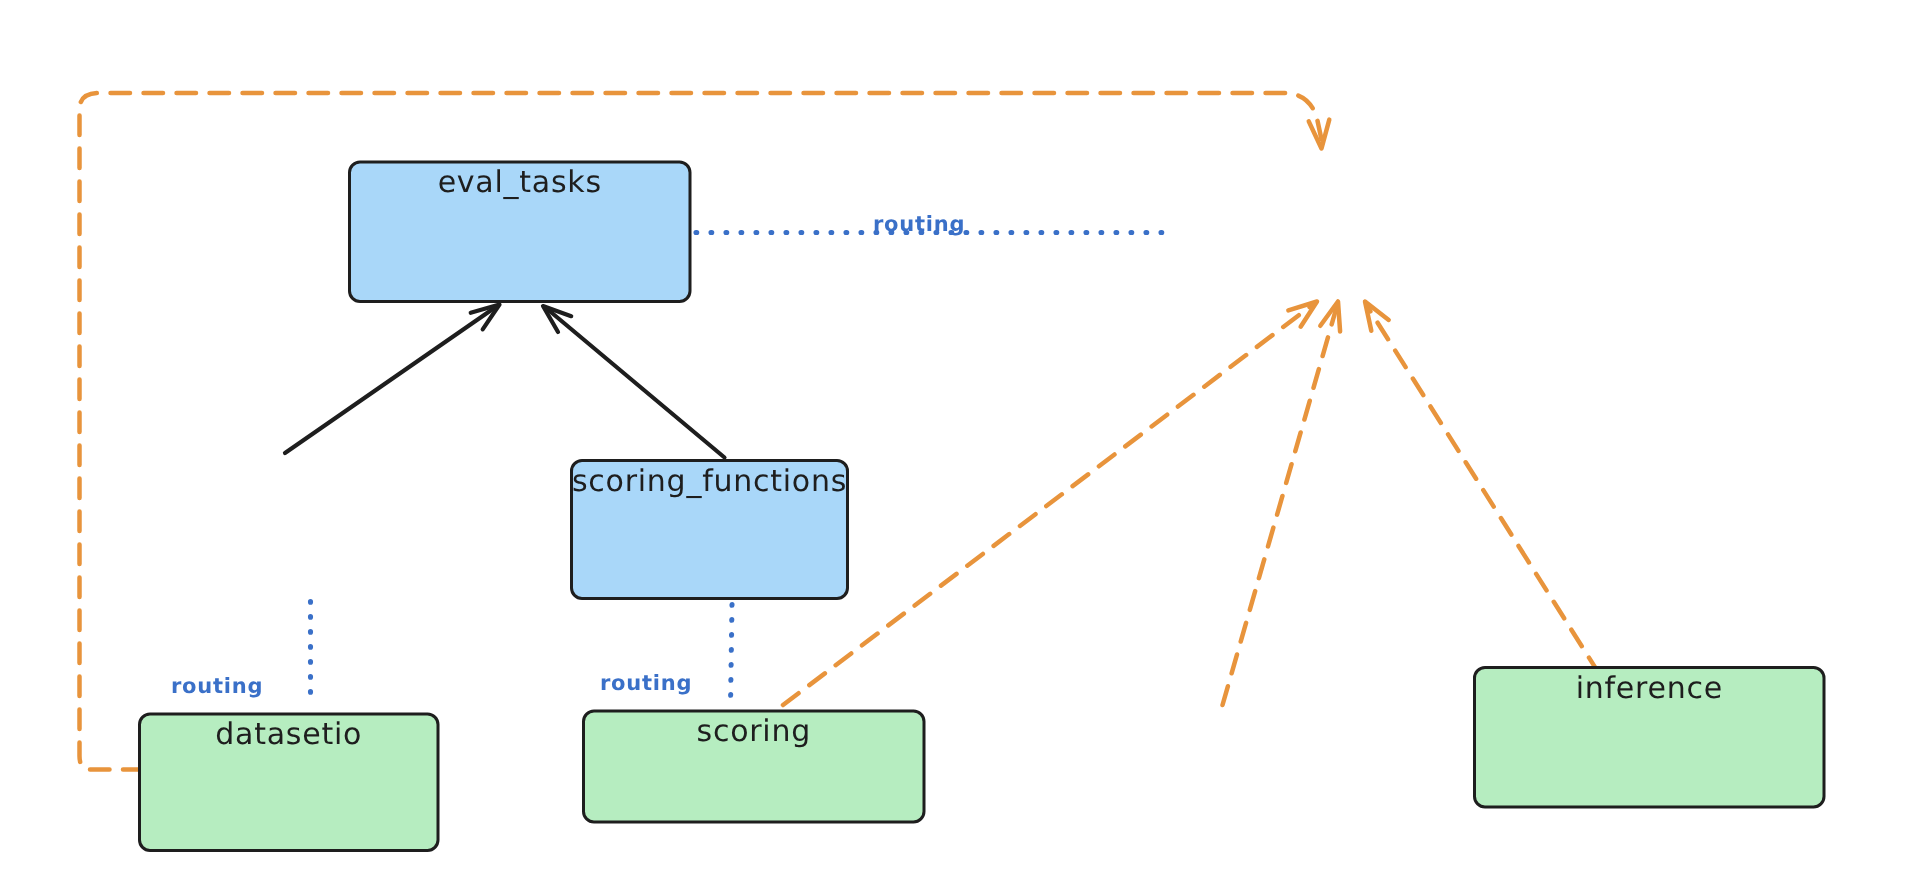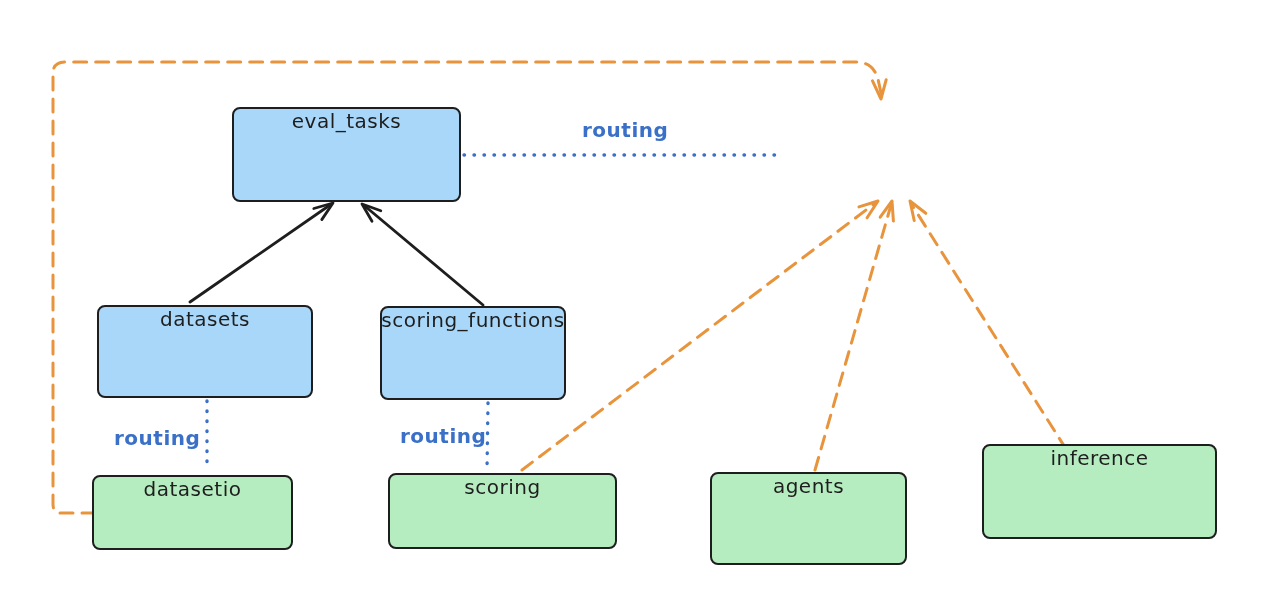--- a/index.html
+++ b/index.html
@@ -19,24 +19,25 @@
     display:flex;align-items:flex-start;justify-content:center;
     color:var(--stroke-dark,#1e1e1e);
     font-size:20px;
     letter-spacing:0.5px;
   }
   .node.blue{background:var(--node-blue,#a9d7f9);}
   .node.green{background:var(--node-green,#b6edc0);}
   .edge-label{
     position:absolute;
     color:var(--edge-blue,#3a70c8);
-    font-size:20px;
+    font-size:14px;
     font-weight:bold;
     letter-spacing:0.5px;
     white-space:nowrap;
+    margin-top:24px;
   }
   .edge-solid{stroke:var(--stroke-dark,#1e1e1e);stroke-width:2.8;fill:none;stroke-linecap:round;}
   .edge-dotted{stroke:var(--edge-blue,#3a70c8);stroke-width:3.4;fill:none;stroke-linecap:round;stroke-dasharray:0.5 9.5;}
   .edge-dashed{stroke:var(--edge-orange,#e8943c);stroke-width:3;fill:none;stroke-linecap:round;stroke-linejoin:round;stroke-dasharray:13 9;}
   .head-black{stroke:var(--stroke-dark,#1e1e1e);stroke-width:2.8;fill:none;stroke-linecap:round;stroke-linejoin:round;}
   .head-orange{stroke:var(--edge-orange,#e8943c);stroke-width:3;fill:none;stroke-linecap:round;stroke-linejoin:round;}
 </style>
 </head>
 <body>
 
@@ -60,34 +61,28 @@
     <polyline class="head-orange" points="858.9,206.9 878,201 867.1,217.8"></polyline>
     <path class="edge-dashed" d="M 815 470 L 891 205"></path>
     <polyline class="head-orange" points="880.2,217.2 892,201 893.4,221"></polyline>
     <path class="edge-dashed" d="M 1078 468 L 912 205"></path>
     <polyline class="head-orange" points="914.2,220.5 910,201 925.8,213.3"></polyline>
   </svg>
 
   <div class="node blue" style="left:232px;top:107px;width:229px;height:95px">
     <span>eval_tasks</span>
   </div>
-  <div class="node blue" style="left:97px;top:305px;width:216px;height:93px">
-    <span>datasets</span>
-  </div>
   <div class="node blue" style="left:380px;top:306px;width:186px;height:94px">
     <span>scoring_functions</span>
   </div>
-  <div class="node green" style="left:92px;top:475px;width:201px;height:75px">
+  <div class="node green" style="left:92px;top:475px;width:201px;height:93px">
     <span>datasetio</span>
   </div>
   <div class="node green" style="left:388px;top:473px;width:229px;height:76px">
     <span>scoring</span>
-  </div>
-  <div class="node green" style="left:710px;top:472px;width:197px;height:93px">
-    <span>agents</span>
   </div>
   <div class="node green" style="left:982px;top:444px;width:235px;height:95px">
     <span>inference</span>
   </div>
 
   <span class="edge-label" style="left:582px;top:118px">routing</span>
   <span class="edge-label" style="left:114px;top:426px">routing</span>
   <span class="edge-label" style="left:400px;top:424px">routing</span>
 
 </div>

